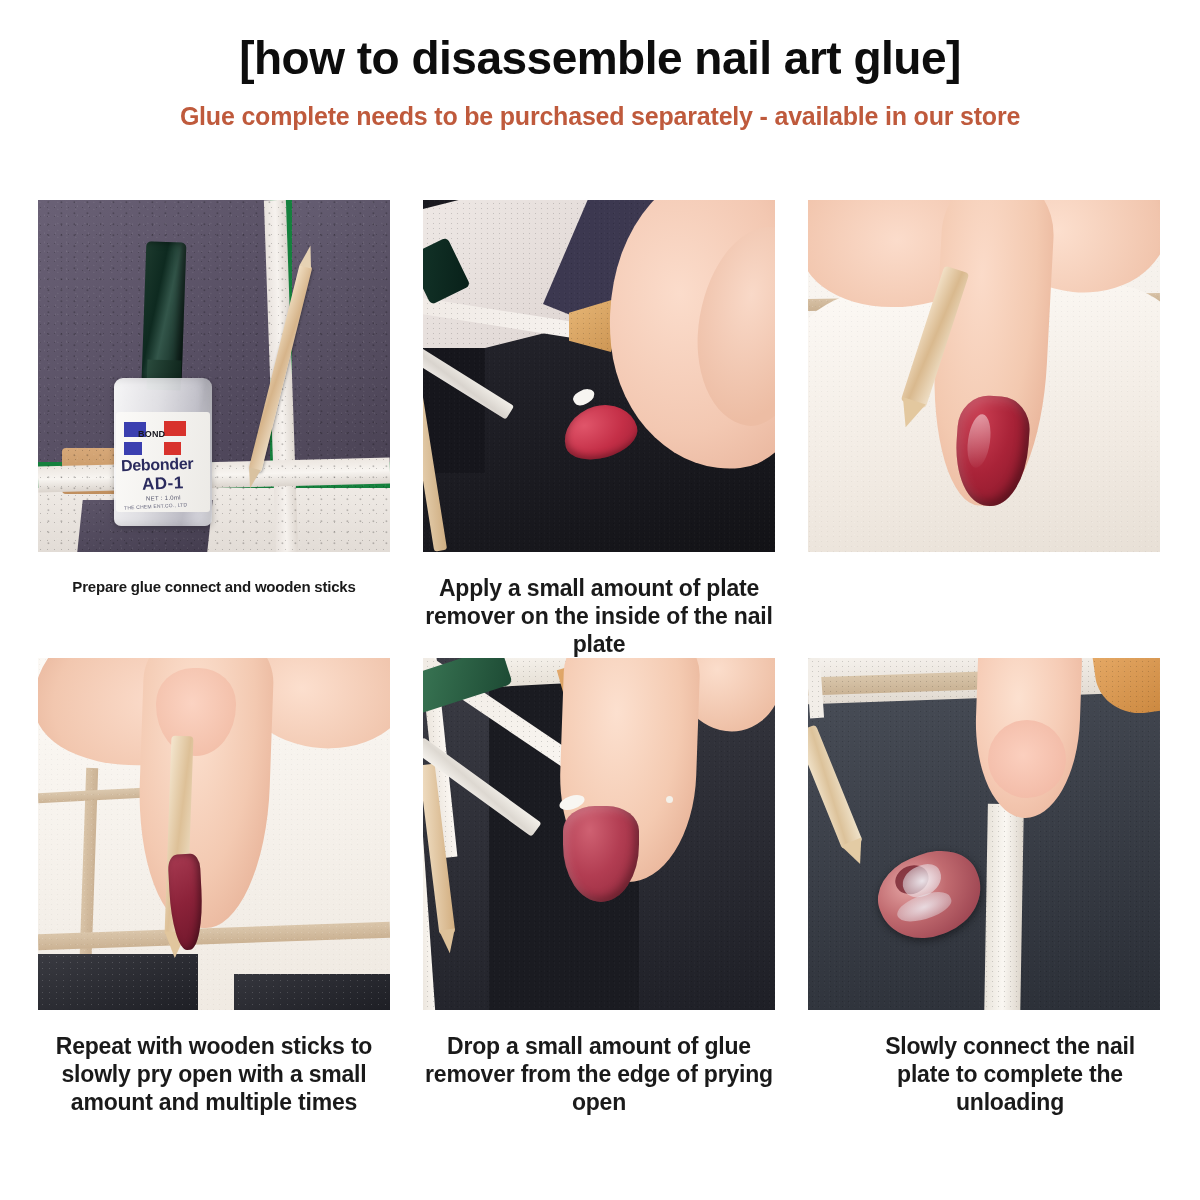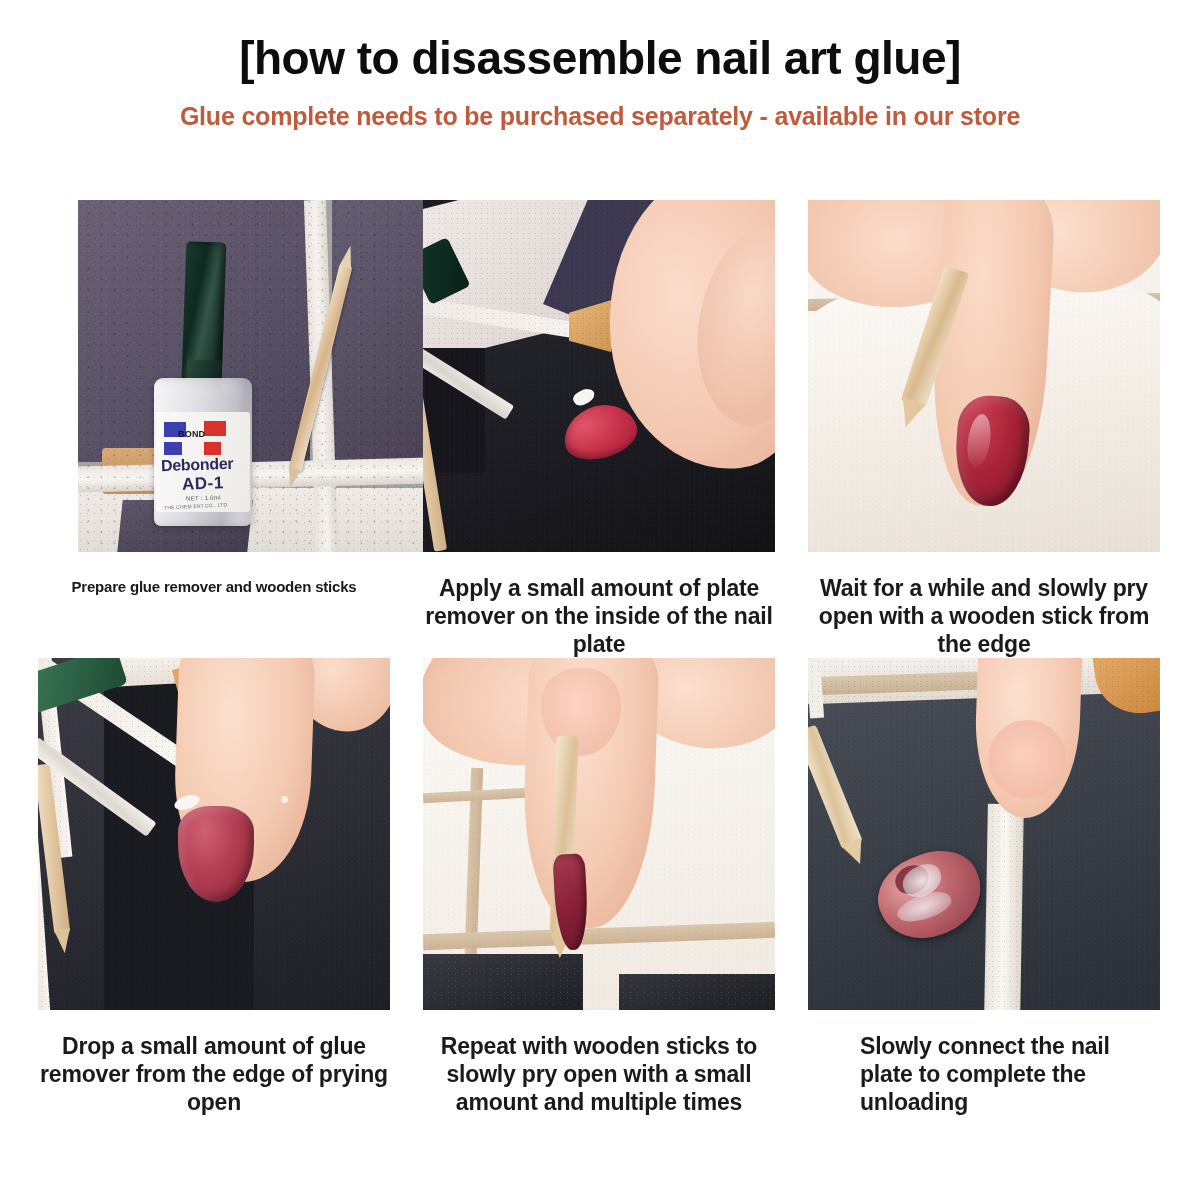--- a/index.html
+++ b/index.html
@@ -80,21 +80,21 @@
     text-align: center;
     letter-spacing: -0.2px;
   }
 
   .caption.small {
     font-size: 15px;
     margin-top: 26px;
   }
 
   .caption.left {
-    text-align: left;
+    text-align: center;
     padding-left: 52px;
   }
 
   .row-2 { margin-top: 0; }
 
   
 
   
   .tex {
     position: absolute;
@@ -121,21 +121,21 @@
     position: absolute;
     inset: 0;
     background-image:
       radial-gradient(ellipse 1px 1px at 30% 30%, rgba(0,0,0,.08), transparent 65%),
       radial-gradient(ellipse 1px 1px at 70% 70%, rgba(255,255,255,.7), transparent 65%);
     background-size: 6px 5px, 7px 6px;
     pointer-events: none;
   }
 
   
-  .p1 { background: #a3a3a3; margin-left: 40px; }
+  .p1 { background: #15803d; }
   .p1 .band-v {
     position: absolute; top: 0; bottom: 0; left: 232px; width: 22px;
     background: linear-gradient(90deg,#e8e2dd,#f6f2ee,#ded7d0);
     transform: rotate(-2deg);
   }
   .p1 .band-h {
     position: absolute; left: 0; right: 0; top: 262px; height: 26px;
     background: linear-gradient(180deg,#ece6e0,#f8f5f1,#dad3cc);
     transform: rotate(-1.5deg);
   }
@@ -636,21 +636,21 @@
             <div class="lbl-blue2"></div>
             <div class="lbl-red1"></div>
             <div class="lbl-red2"></div>
             <div class="lbl-bond">BOND</div>
             <div class="lbl-deb">Debonder</div>
             <div class="lbl-ad">AD-1</div>
             <div class="lbl-net">NET : 1.0ml</div>
             <div class="lbl-co">THE CHEM ENT.CO., LTD</div>
           </div>
         </div>
-        <div class="caption small">Prepare glue remover and wooden sticks</div>
+        <div class="caption small">Prepare glue connect and wooden sticks</div>
       </div>
 
       <div class="cell">
         <div class="photo p2">
           <div class="mat-black"></div>
           <div class="w1"></div>
           <div class="dark-tri"></div>
           <div class="blk2"></div>
           <div class="stripe1"></div>
           <div class="wood-wedge"></div>
@@ -674,25 +674,43 @@
           <div class="line-h"></div>
           <div class="cloth-fold"></div>
           <div class="tex-cloth"></div>
           <div class="finger-a"></div>
           <div class="finger-b"></div>
           <div class="finger-main"></div>
           <div class="nail3"></div>
           <div class="nail3-shine"></div>
           <div class="stick3"></div>
         </div>
-        <div class="caption">Wait for a while and slowly pry open with a wooden stick from the edge</div>
       </div>
     </div>
 
     <div class="row row-2">
+
+      <div class="cell">
+        <div class="photo p5">
+          <div class="cloth"></div>
+          <div class="lv"></div>
+          <div class="lh2"></div>
+          <div class="lh"></div>
+          <div class="blkmat"></div>
+          <div class="blkmat2"></div>
+          <div class="tex-cloth"></div>
+          <div class="hand-top"></div>
+          <div class="hand-r"></div>
+          <div class="finger-m"></div>
+          <div class="thumbnail-n"></div>
+          <div class="stick5"></div>
+          <div class="nail5"></div>
+        </div>
+        <div class="caption">Repeat with wooden sticks to slowly pry open with a small amount and multiple times</div>
+      </div>
 
       <div class="cell">
         <div class="photo p4">
           <div class="mat"></div>
           <div class="blk"></div>
           <div class="topwhite"></div>
           <div class="lineB"></div>
           <div class="lineC"></div>
           <div class="lineA"></div>
           <div class="tex-fine"></div>
@@ -700,39 +718,20 @@
           <div class="woodtan"></div>
           <div class="stick4"></div>
           <div class="finger2"></div>
           <div class="finger"></div>
           <div class="nail4"></div>
           <div class="brush4"></div>
           <div class="brush4tip"></div>
           <div class="dot"></div>
         </div>
         <div class="caption">Drop a small amount of glue remover from the edge of prying open</div>
-      </div>
-
-      <div class="cell">
-        <div class="photo p5">
-          <div class="cloth"></div>
-          <div class="lv"></div>
-          <div class="lh2"></div>
-          <div class="lh"></div>
-          <div class="blkmat"></div>
-          <div class="blkmat2"></div>
-          <div class="tex-cloth"></div>
-          <div class="hand-top"></div>
-          <div class="hand-r"></div>
-          <div class="finger-m"></div>
-          <div class="thumbnail-n"></div>
-          <div class="stick5"></div>
-          <div class="nail5"></div>
-        </div>
-        <div class="caption">Repeat with wooden sticks to slowly pry open with a small amount and multiple times</div>
       </div>
 
       <div class="cell">
         <div class="photo p6">
           <div class="mat"></div>
           <div class="topband"></div>
           <div class="tanband"></div>
           <div class="wl"></div>
           <div class="vstripe"></div>
           <div class="corner-wood"></div>

